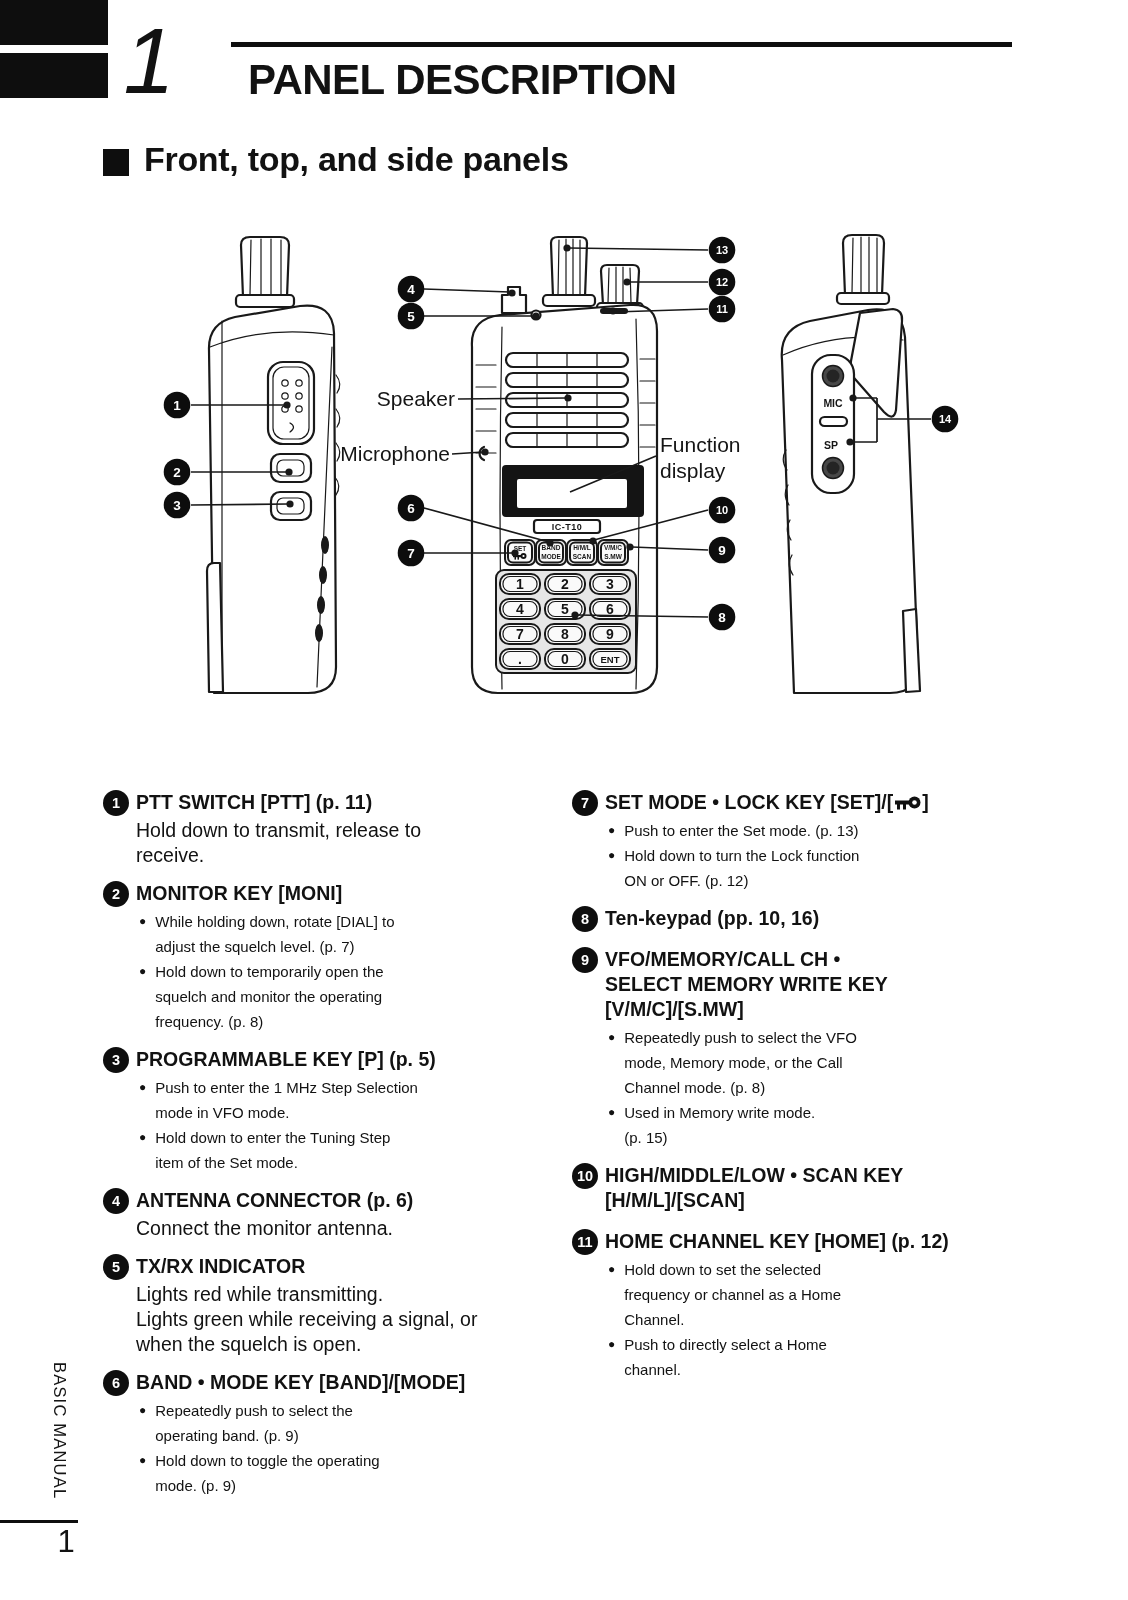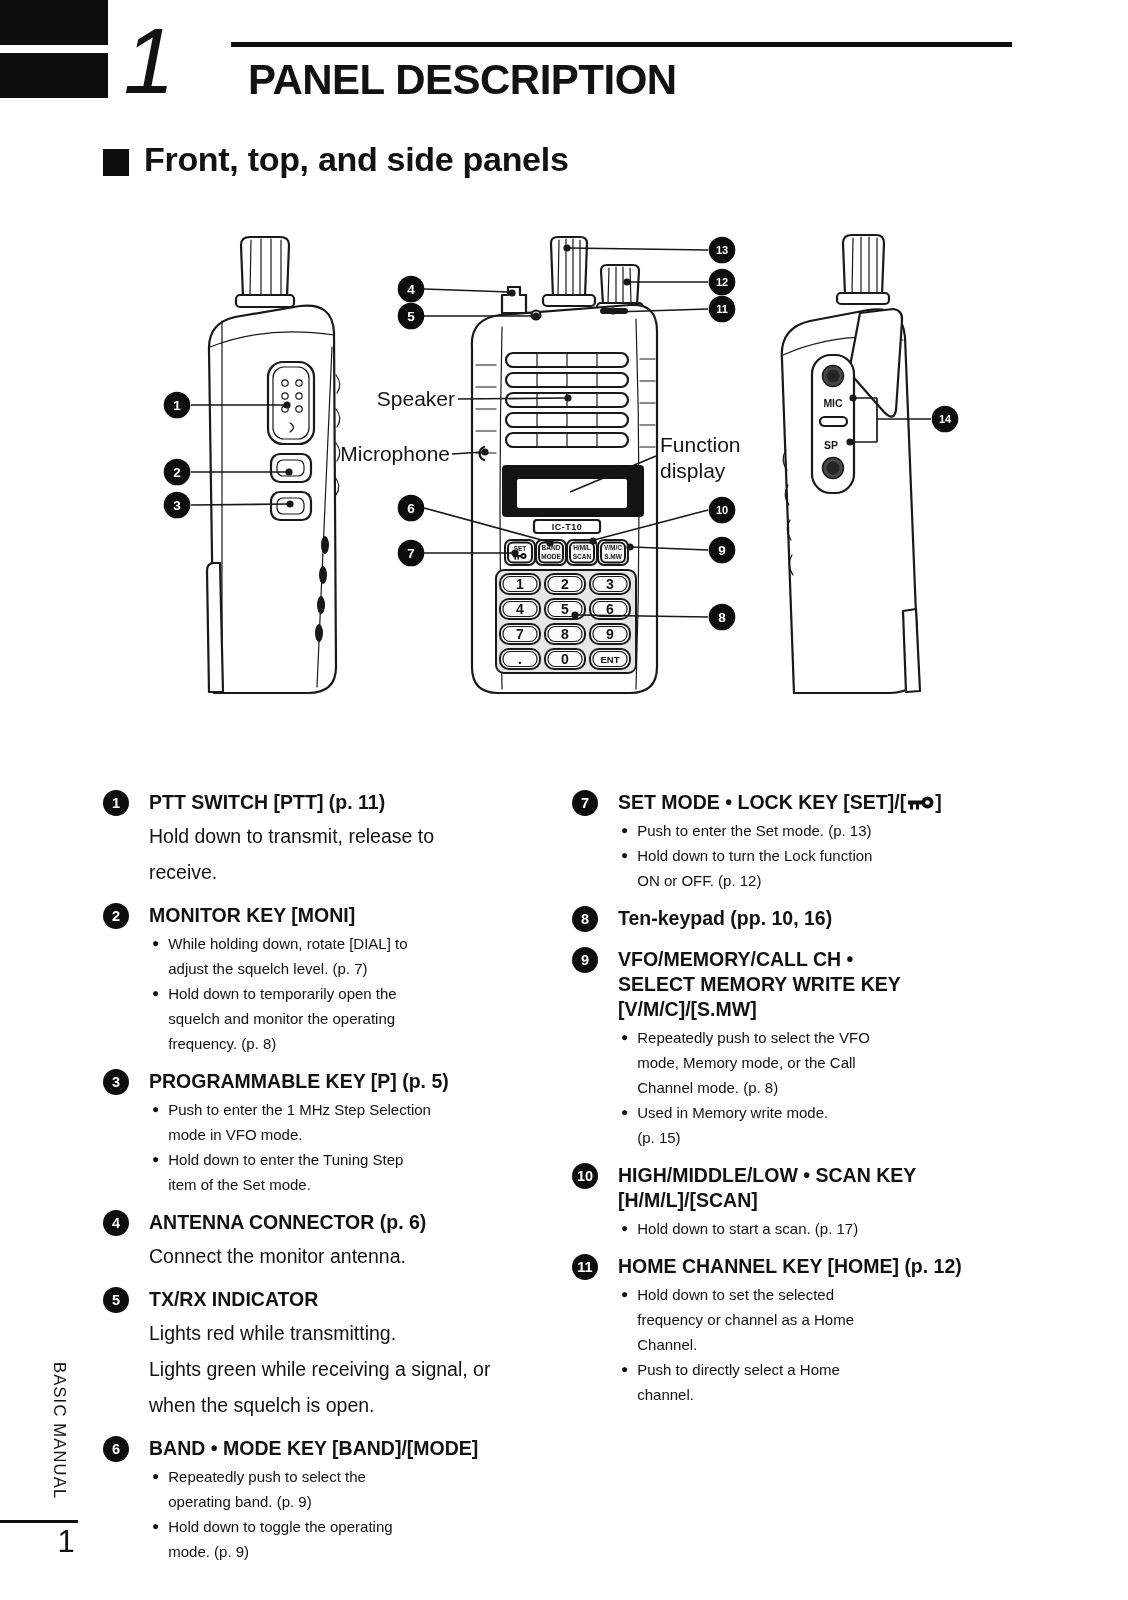--- a/index.html
+++ b/index.html
@@ -36,23 +36,23 @@
   .cnum{fill:#fff;font-weight:bold;text-anchor:middle;font-size:13.5px}
   .cnum2{font-size:11px}
   
   .col{position:absolute;top:790px}
   .col-left{left:103px;width:460px}
   .col-right{left:572px;width:454px}
   .item{display:flex;margin-bottom:13px}
   .badge{width:26px;height:26px;border-radius:50%;background:#0e0e0e;color:#fff;
     font-weight:bold;font-size:14.5px;display:flex;align-items:center;justify-content:center;
     flex:0 0 26px;margin-top:0}
-  .item-body{flex:1;margin-left:20px}
+  .item-body{flex:1;margin-left:7px}
   .item-heading{font-size:19.5px;font-weight:700;line-height:25px;white-space:pre-line;margin:0 0 3px}
-  .para{font-size:19.5px;line-height:36px;white-space:pre-line;margin:0}
+  .para{font-size:19.5px;line-height:25px;white-space:pre-line;margin:0}
   .bullet{display:flex;font-size:15px;line-height:25px}
   .bullet::before{content:"●";font-size:12px;line-height:25px;margin:0 9px 0 3px;flex:0 0 auto}
   .btext{white-space:pre-line}
   .key-ic{display:inline-block;vertical-align:-2px;margin:0 1px}
   
   .sidebar-text{position:absolute;left:50px;top:1362px;height:150px;writing-mode:vertical-rl;
     font-size:16.5px;letter-spacing:1.2px;color:#151515}
   .footer-rule{position:absolute;left:0;top:1520px;width:78px;height:3px;background:#0e0e0e}
   .page-number{position:absolute;left:44px;top:1524px;width:44px;text-align:center;font-size:31px}
 </style>
@@ -408,23 +408,20 @@
           <span class="btext">Used in Memory write mode.
 (p. 15)</span>
         </div>
     </div>
   </div>
   <div class="item">
     <div class="badge">10</div>
     <div class="item-body">
       <div class="item-heading">HIGH/MIDDLE/LOW • SCAN KEY
 [H/M/L]/[SCAN]</div>
-      <div class="bullet">
-          <span class="btext">Hold down to start a scan. (p. 17)</span>
-        </div>
     </div>
   </div>
   <div class="item">
     <div class="badge">11</div>
     <div class="item-body">
       <div class="item-heading">HOME CHANNEL KEY [HOME] (p. 12)</div>
       <div class="bullet">
           <span class="btext">Hold down to set the selected
 frequency or channel as a Home
 Channel.</span>

